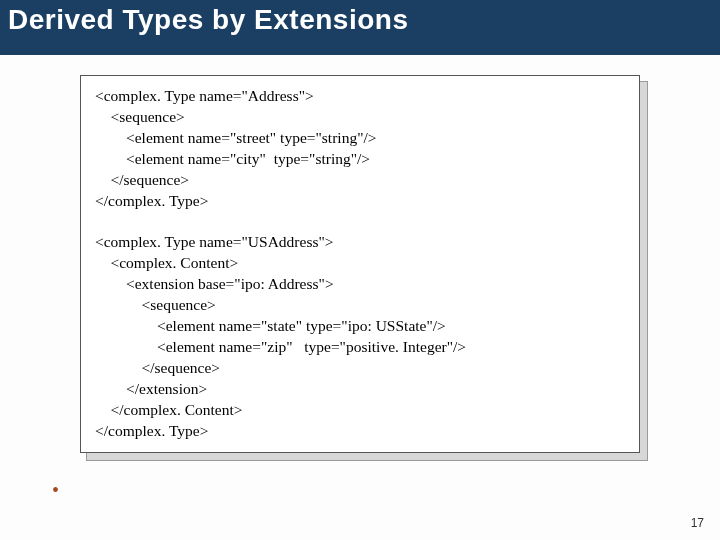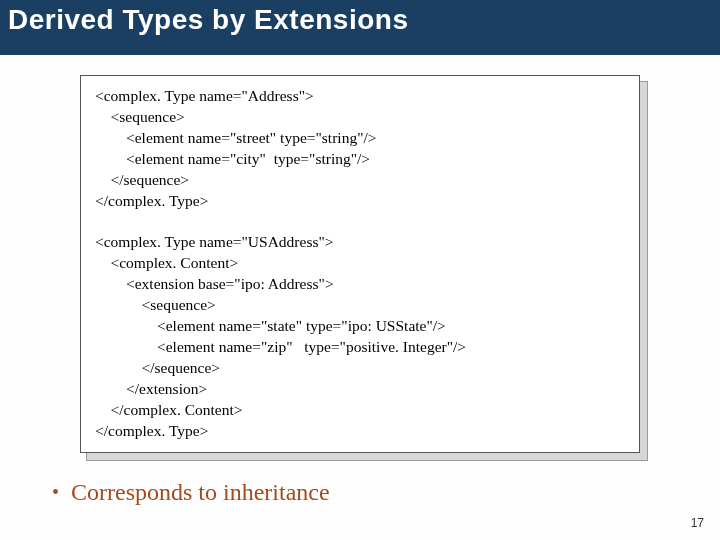--- a/index.html
+++ b/index.html
@@ -99,16 +99,15 @@
 <span>                &lt;element name="state" type="ipo: USState"/&gt;</span>
 <span>                &lt;element name="zip"   type="positive. Integer"/&gt;</span>
 <span>            &lt;/sequence&gt;</span>
 <span>        &lt;/extension&gt;</span>
 <span>    &lt;/complex. Content&gt;</span>
 <span>&lt;/complex. Type&gt;</span></div>
 </div>
 
 <div class="bullet">
   <span class="bul">•</span>
-  <span>Corresponds to inheritance</span>
 </div>
 
 <div class="page-num">17</div>
 
 </body></html>

